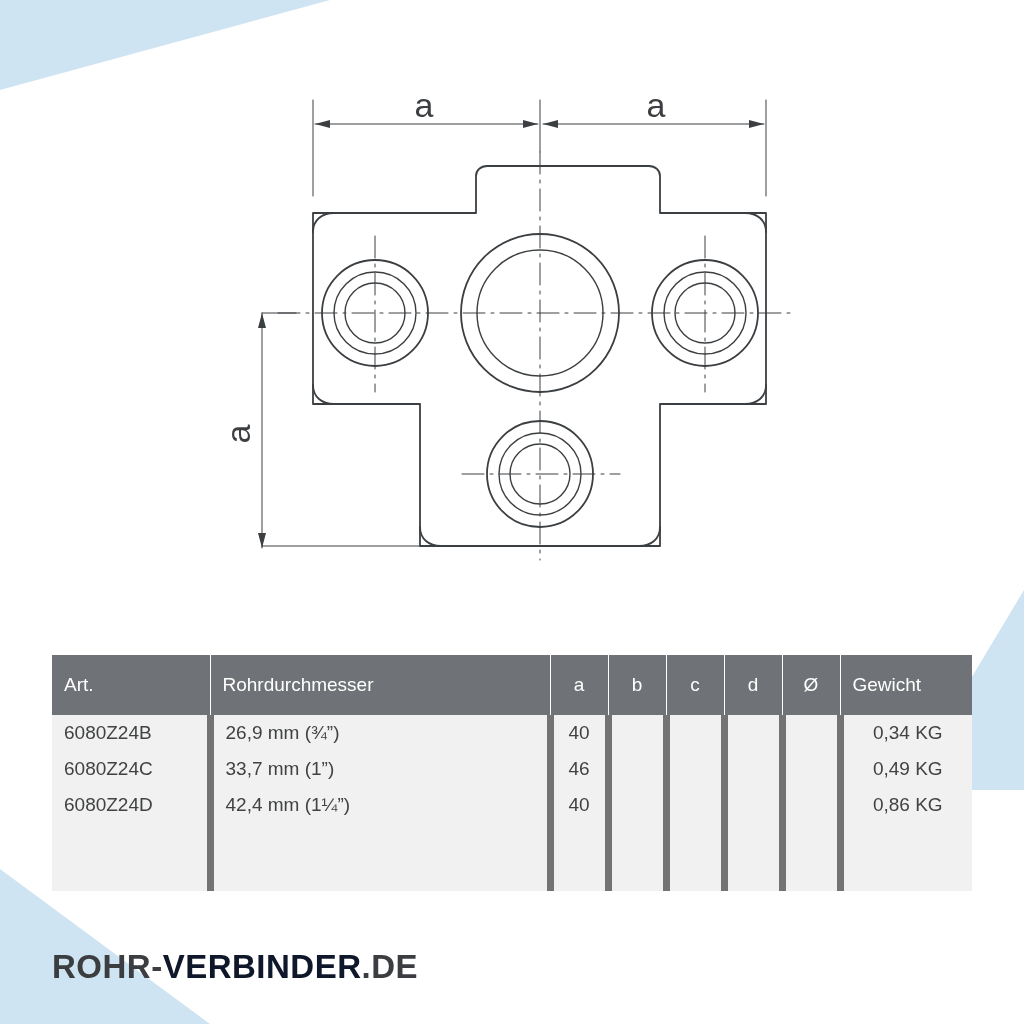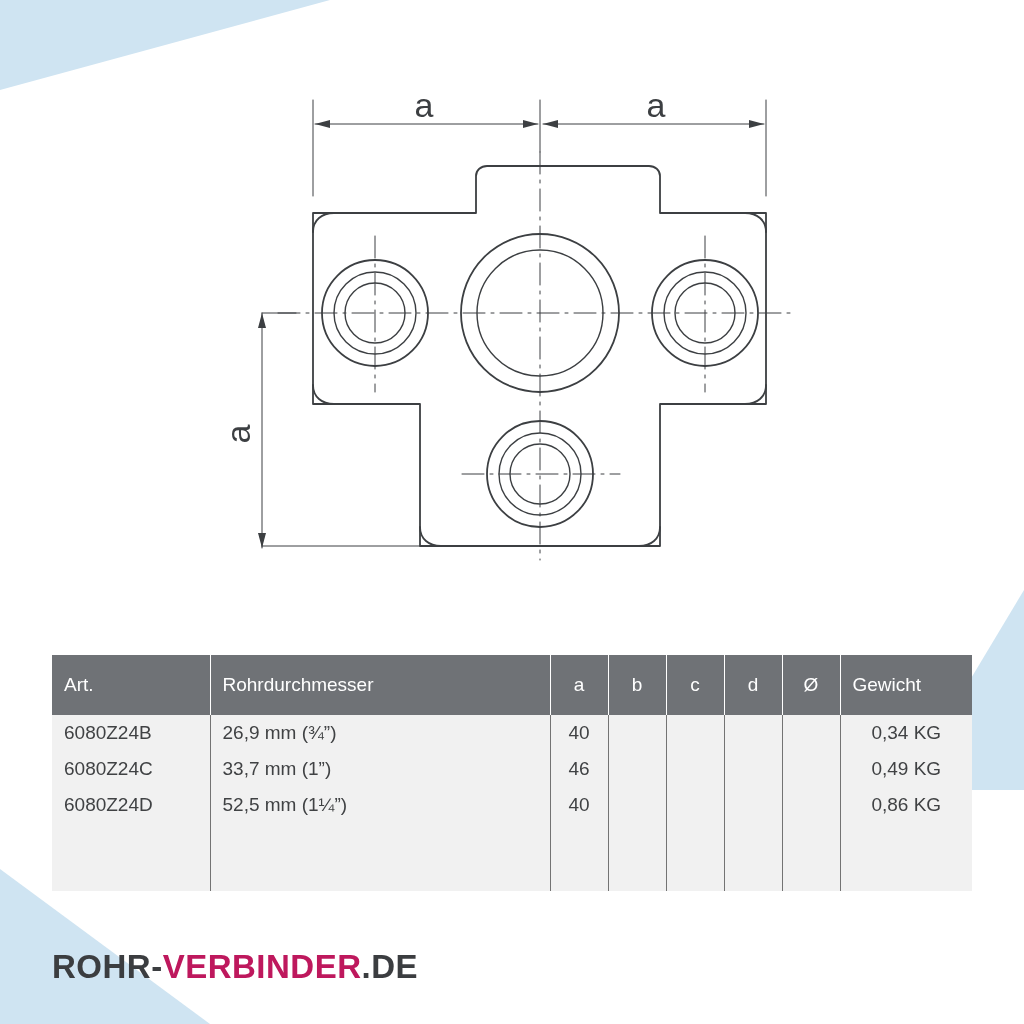--- a/index.html
+++ b/index.html
@@ -34,21 +34,21 @@
     text-align:left;
     border-right:1px solid #ffffff;
   }
   thead th.c { text-align:center; }
   thead th:last-child { border-right:none; text-align:left; }
   tbody td {
     background:#f1f1f1;
     color:#404244;
     font-size:19px;
     padding:7px 12px;
-    border-right:1px solid #737373;
+    border-right:7px solid #737373;
     white-space:nowrap;
   }
   tbody td.c { text-align:center; }
   tbody td.r { text-align:center; }
   tbody tr td:last-child { border-right:none; }
   tbody tr.filler td { height:34px; }
 
   col.art { width:158px; }
   col.dia { width:340px; }
   col.a   { width:58px; }
@@ -57,21 +57,21 @@
   col.d   { width:58px; }
   col.od  { width:58px; }
   col.w   { width:132px; }
 
   
   .logo {
     position:absolute; left:52px; top:948px;
     font-size:33px; font-weight:bold; letter-spacing:0.5px;
   }
   .logo .part1 { color:#3b3d40; }
-  .logo .part2 { color:#be185d; }
+  .logo .part2 { color:#0f172a; }
   .logo .part3 { color:#3b3d40; }
 </style>
 </head>
 <body>
 
 <svg class="wedge wedge-tl" viewBox="0 0 330 90">
   <polygon points="0,0 330,0 0,90" fill="#cfe4f2"></polygon>
 </svg>
 <svg class="wedge wedge-bl" viewBox="0 0 210 250">
   <polygon points="0,250 0,95 210,250" fill="#cfe4f2"></polygon>
@@ -199,21 +199,21 @@
         <td>33,7 mm (1”)</td>
         <td class="c">46</td>
         <td class="c"></td>
         <td class="c"></td>
         <td class="c"></td>
         <td class="c"></td>
         <td class="r">0,49 KG</td>
       </tr>
       <tr>
         <td>6080Z24D</td>
-        <td>52,5 mm (1¼”)</td>
+        <td>42,4 mm (1¼”)</td>
         <td class="c">40</td>
         <td class="c"></td>
         <td class="c"></td>
         <td class="c"></td>
         <td class="c"></td>
         <td class="r">0,86 KG</td>
       </tr>
       <tr class="filler">
         <td></td>
           <td></td>

